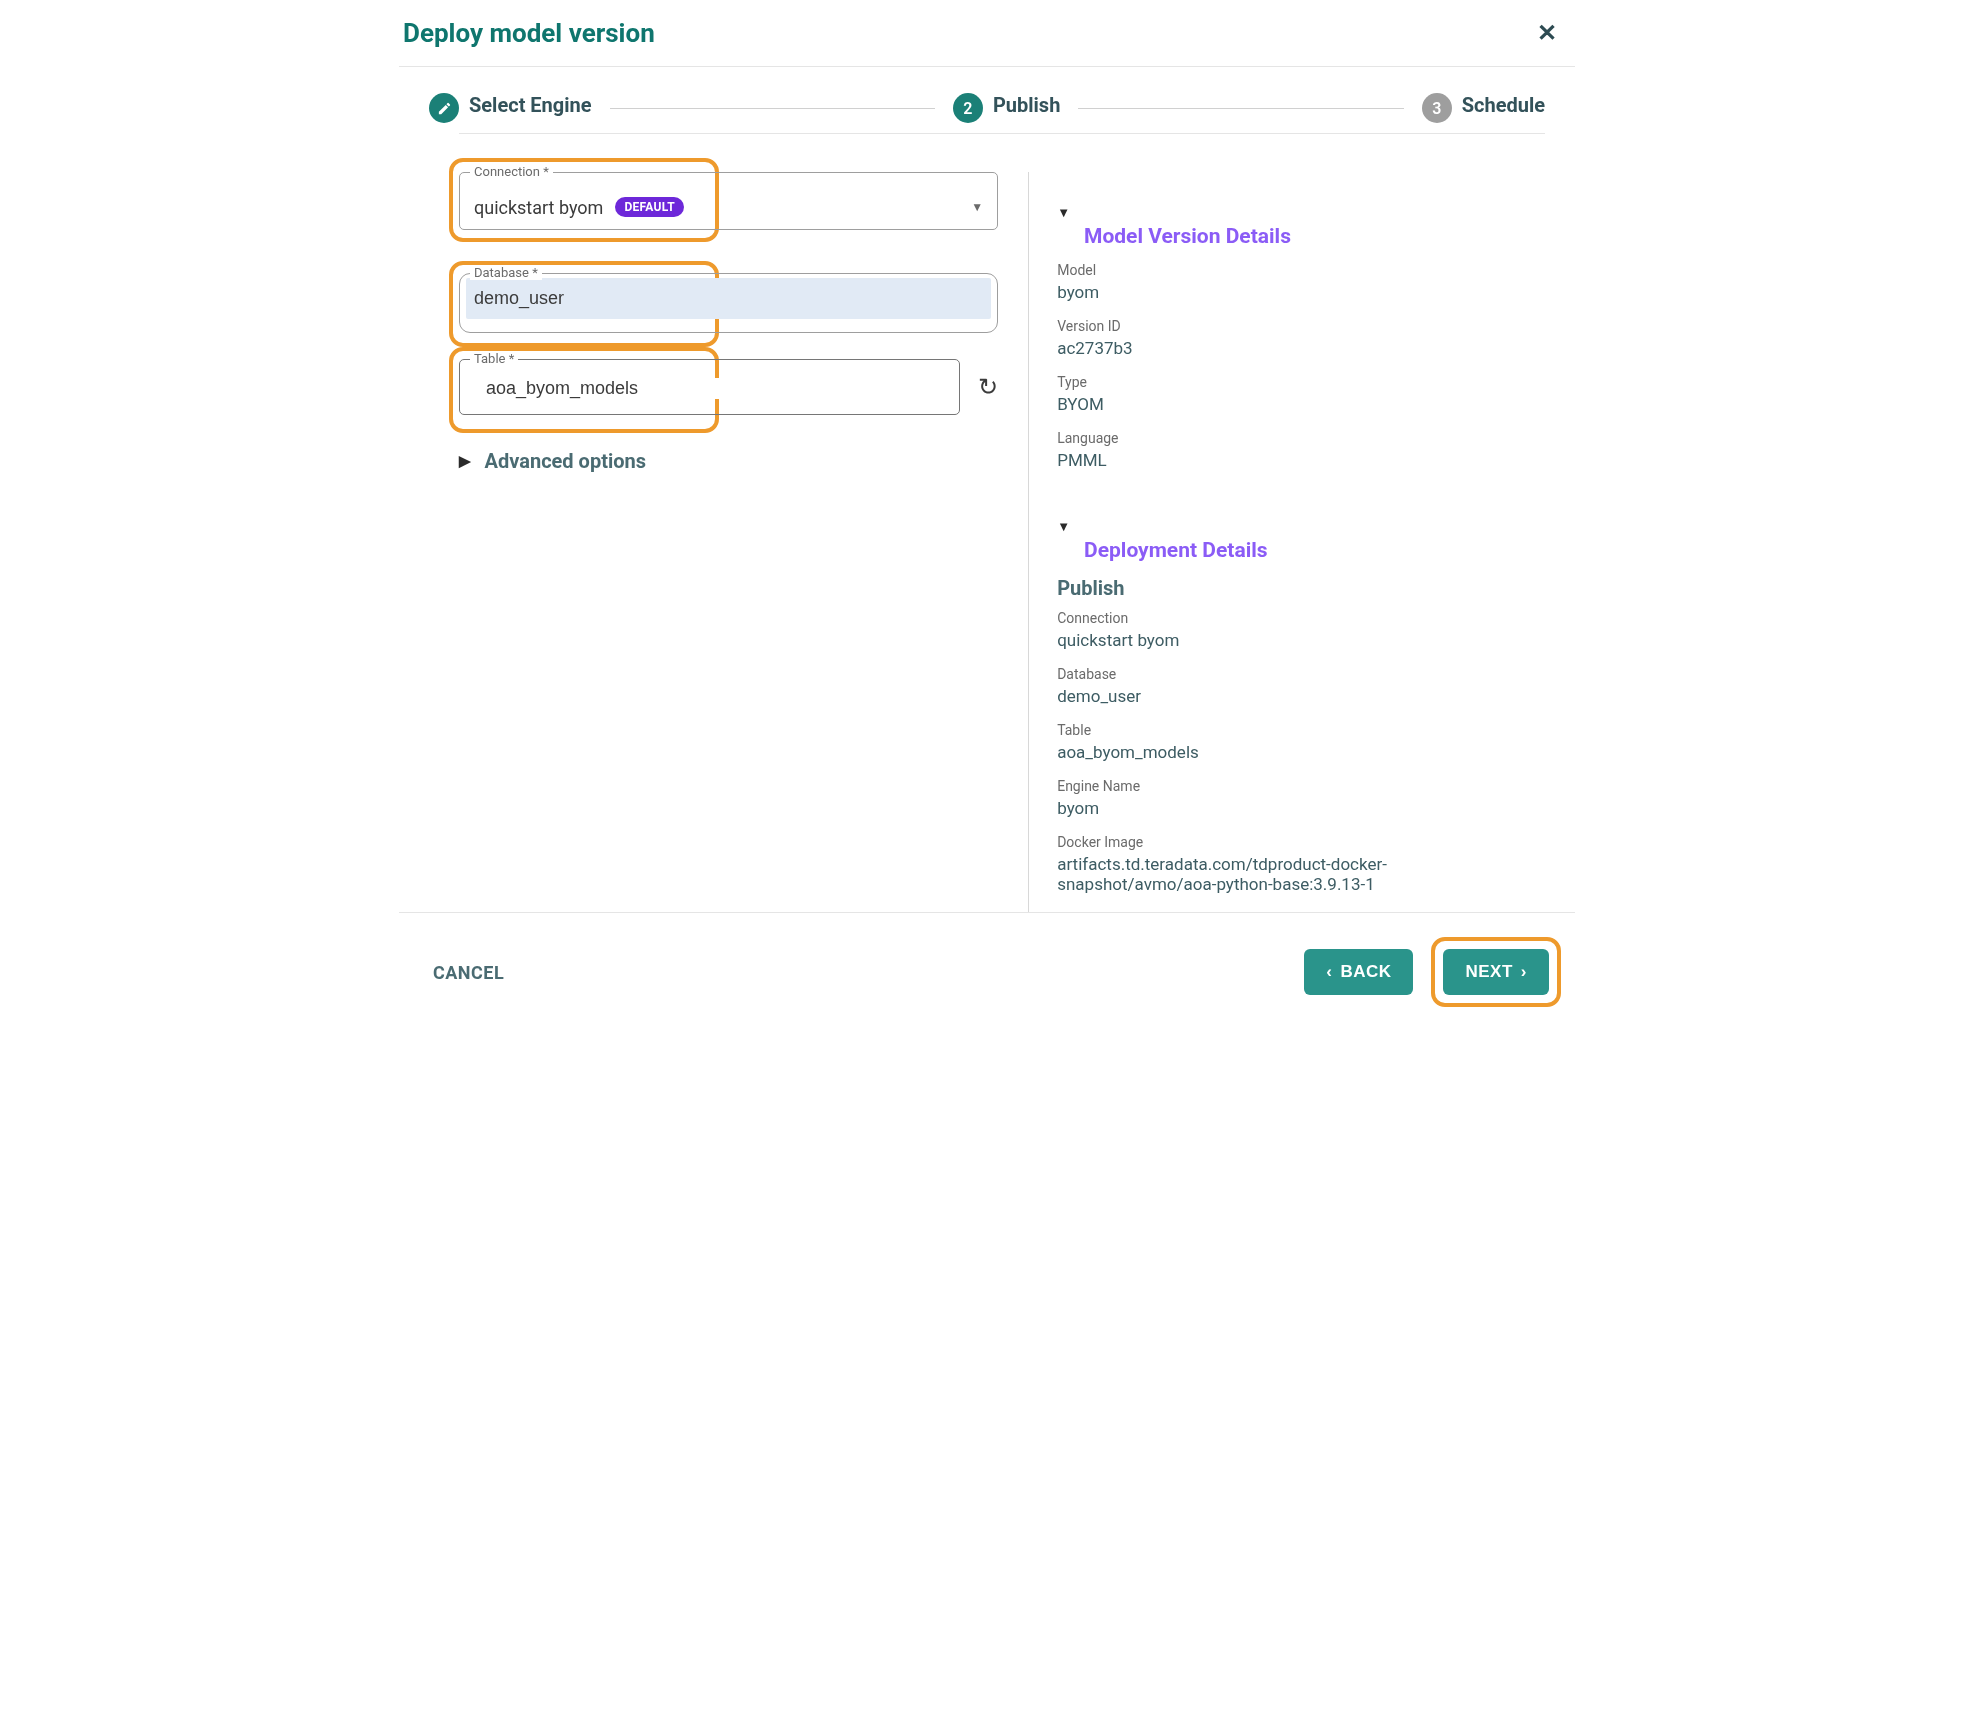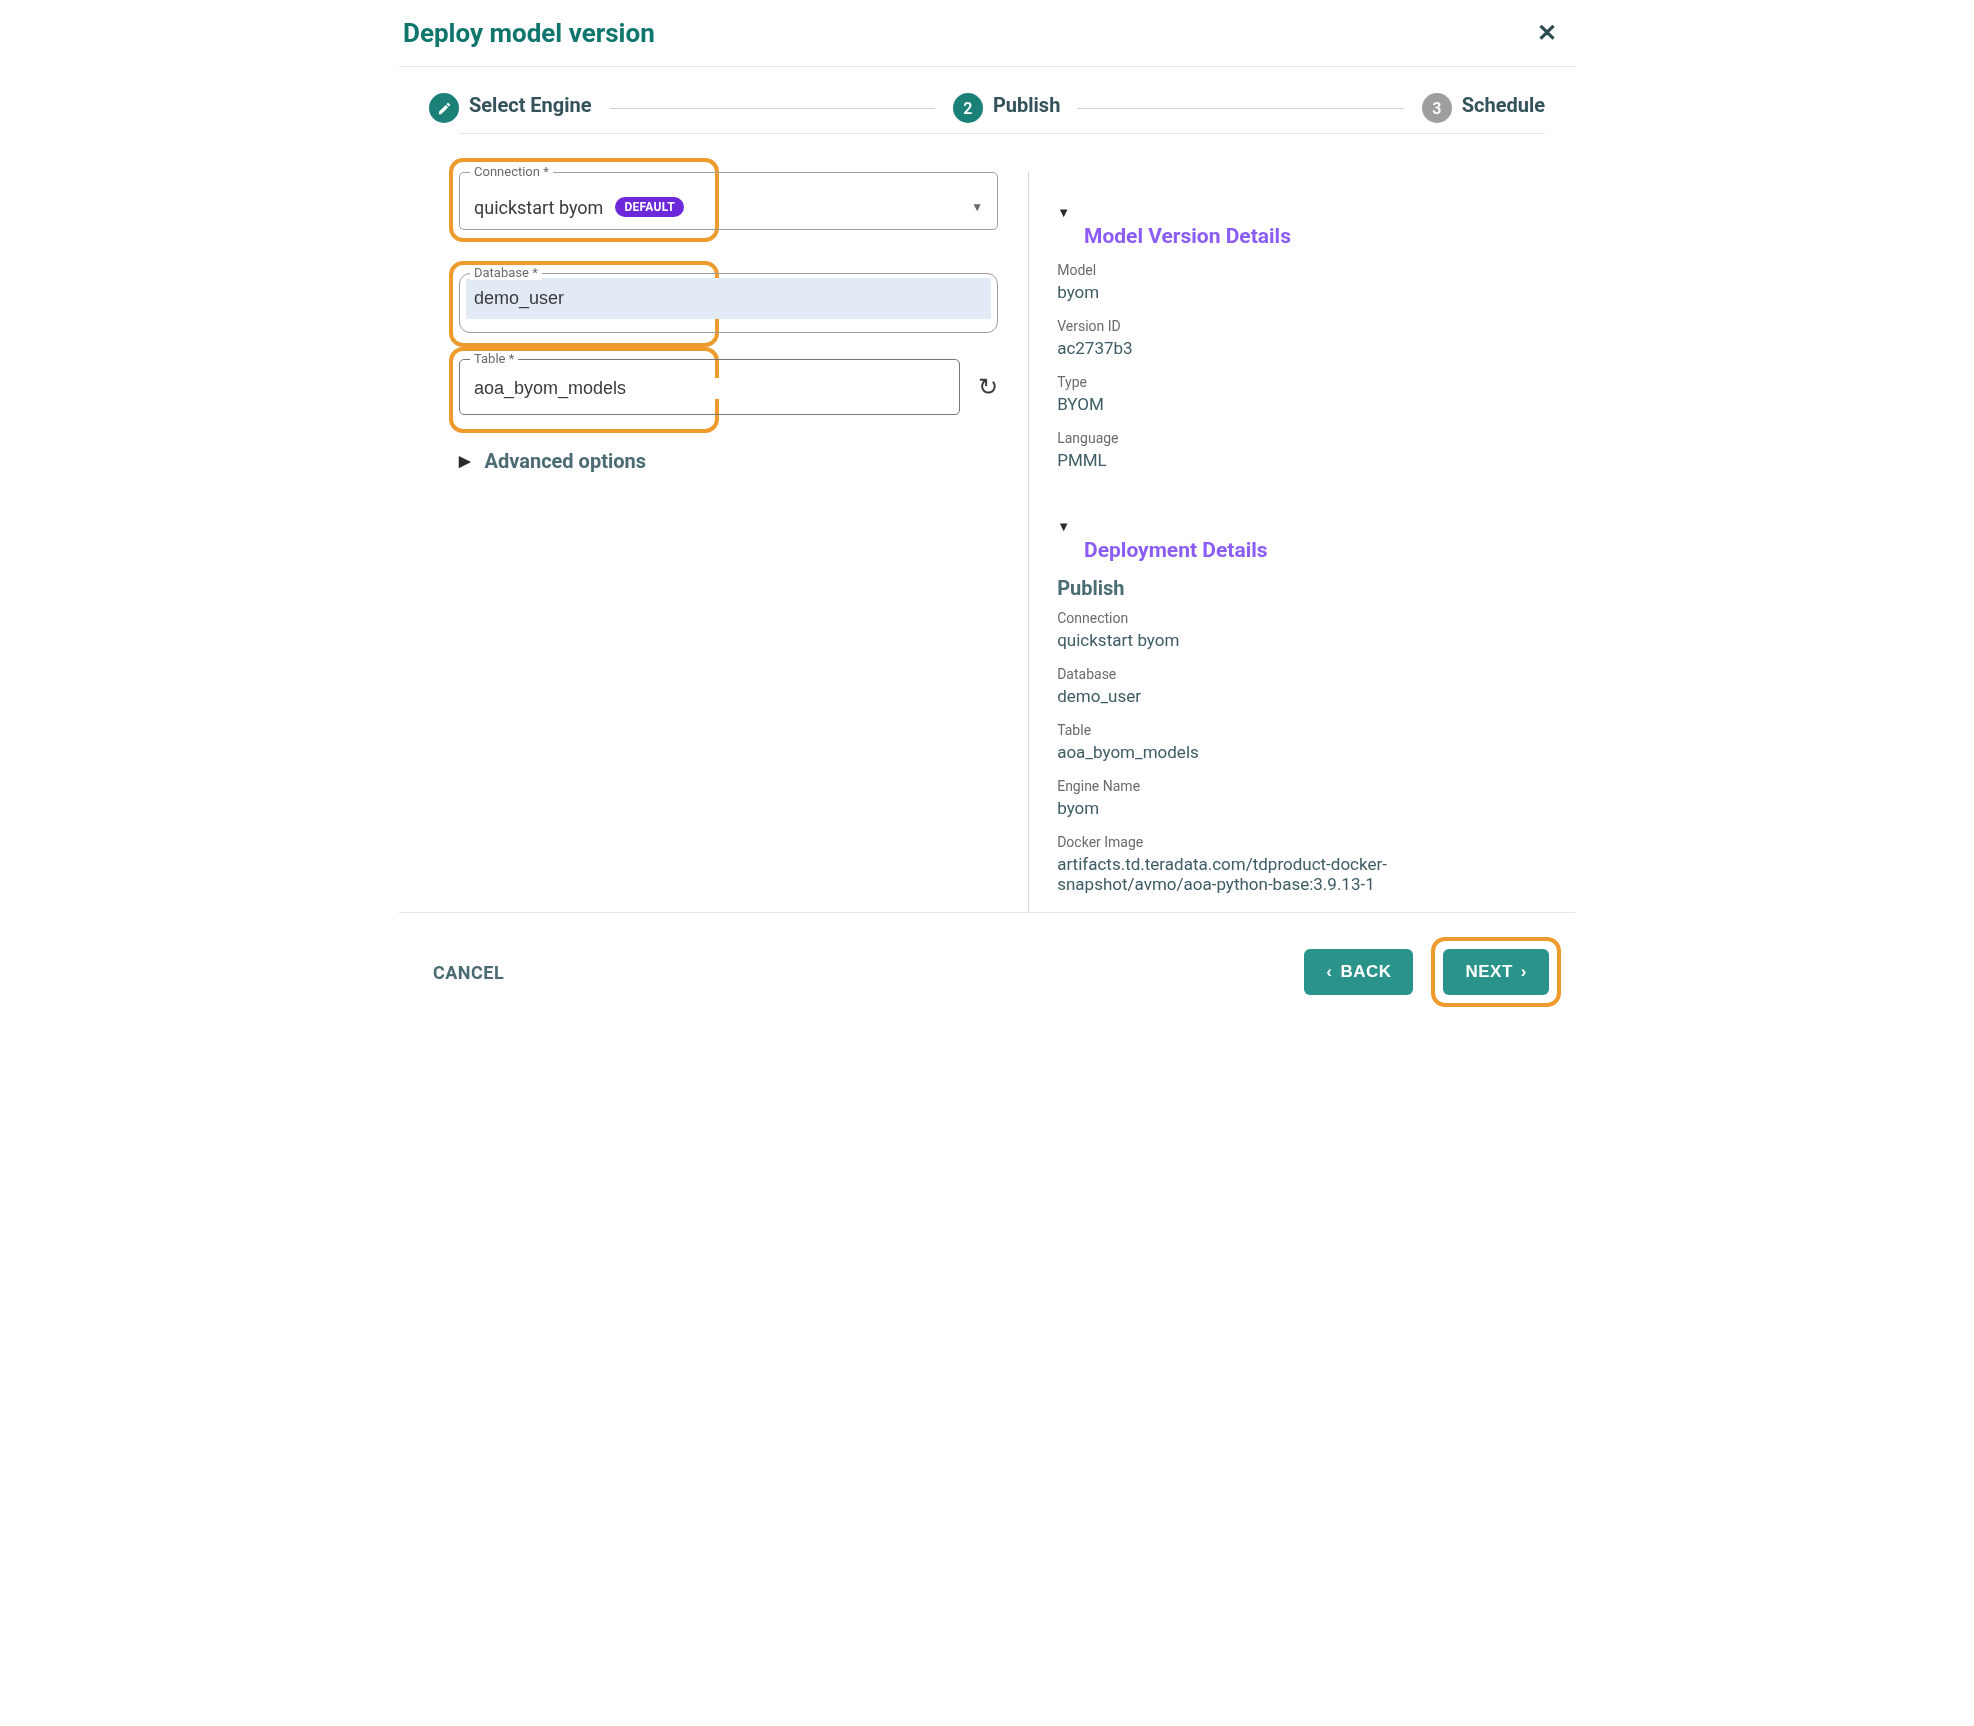--- a/index.html
+++ b/index.html
@@ -28,21 +28,21 @@
 .hl3 { top: -12px; left: -10px; width: 270px; height: 86px; }
 .field { position: relative; }
 .field-border { border: 1px solid #9e9e9e; border-radius: 5px; padding: 22px 14px 10px; display: flex; align-items: center; justify-content: space-between; min-height: 58px; }
 .field-label { position: absolute; top: -9px; left: 10px; background: #fff; padding: 0 4px; font-size: 13px; color: #6b6b6b; }
 .conn-val { display: flex; align-items: center; gap: 12px; font-size: 18px; color: #3b3b3b; }
 .badge { background: #6d28d9; color: #fff; font-size: 12px; font-weight: 700; padding: 3px 9px; border-radius: 10px; letter-spacing: 0.3px; }
 .dropdown-caret { color: #6b6b6b; font-size: 12px; }
 .db-field { border: 1px solid #9e9e9e; border-radius: 11px; padding: 4px 6px 4px 6px; min-height: 60px; position: relative; margin-top: 43px; }
 .db-input { width: 100%; border: none; background: #e1eaf5; padding: 10px 8px; font-size: 18px; color: #3b3b3b; outline: none; border-radius: 2px; }
 .table-row { display: flex; align-items: center; gap: 18px; }
-.table-field { flex: 1; max-width: 578px; border: 1.5px solid #767676; border-radius: 5px; padding: 18px 14px 10px; min-height: 56px; position: relative; }
+.table-field { flex: 1; max-width: 578px; border: 1.5px solid #767676; border-radius: 5px; padding: 18px 26px 10px; min-height: 56px; position: relative; }
 .table-input { width: 100%; border: none; font-size: 18px; color: #3b3b3b; outline: none; }
 .refresh-icon { font-size: 24px; color: #3b3b3b; cursor: pointer; }
 .adv { display: flex; align-items: center; gap: 14px; margin-top: 34px; font-size: 20px; font-weight: 700; color: #4a6b72; cursor: pointer; }
 .adv-caret { font-size: 15px; color: #2b2b2b; }
 .section-head { display: flex; align-items: center; gap: 14px; margin-bottom: 14px; margin-top: 4px; }
 .section-caret { font-size: 13px; color: #2b2b2b; }
 .section-title { font-size: 21px; font-weight: 700; color: #8b5cf6; margin-top: 48px; }
 .kv { margin-bottom: 16px; }
 .kv-label { font-size: 14px; color: #6b6b6b; margin-bottom: 4px; }
 .kv-value { font-size: 17px; color: #3d5c63; }

